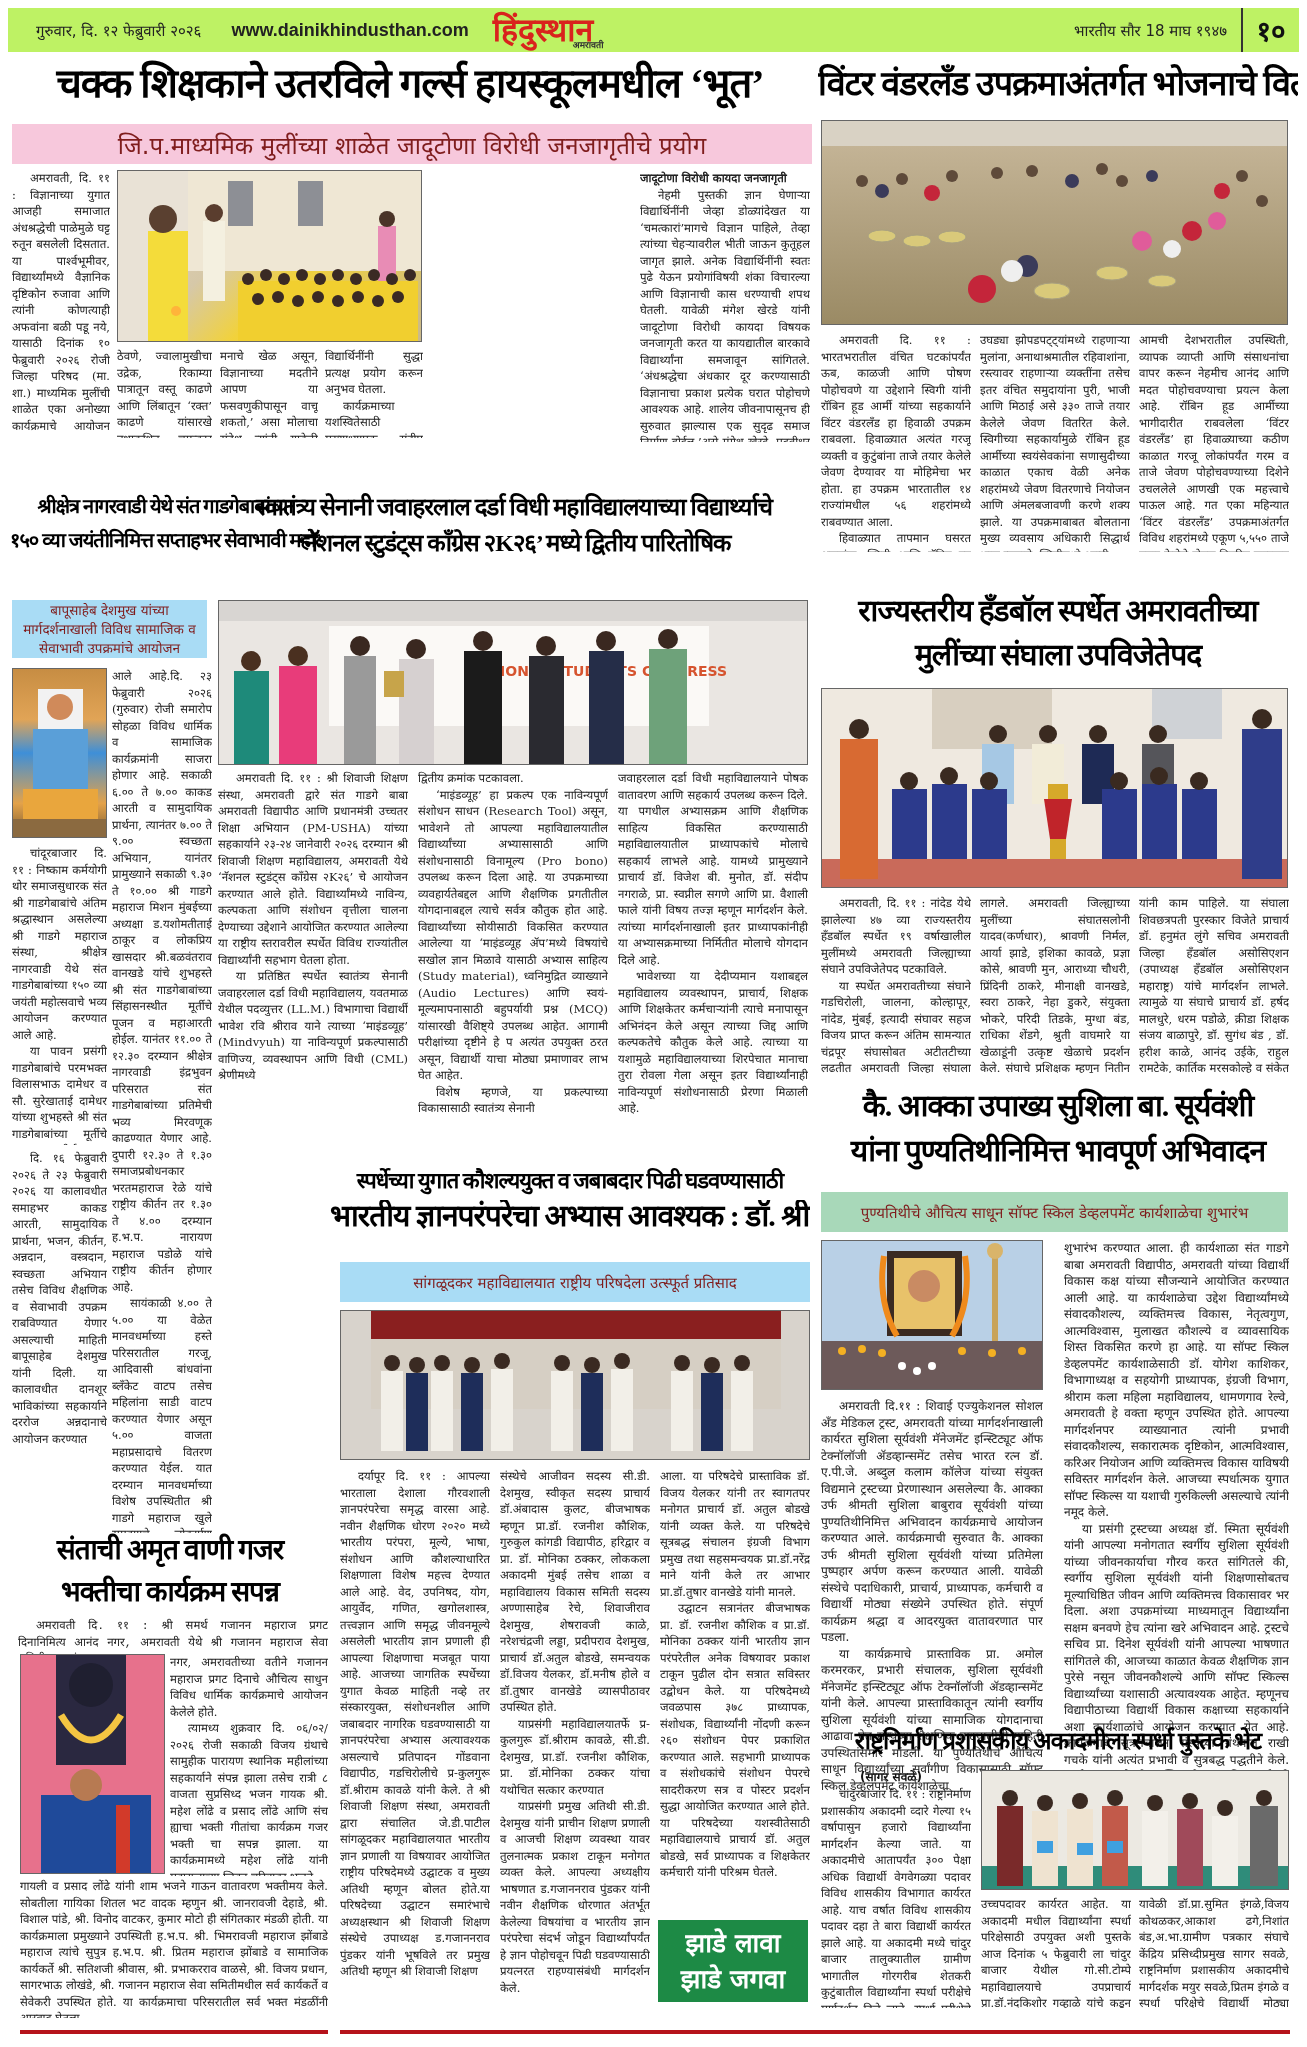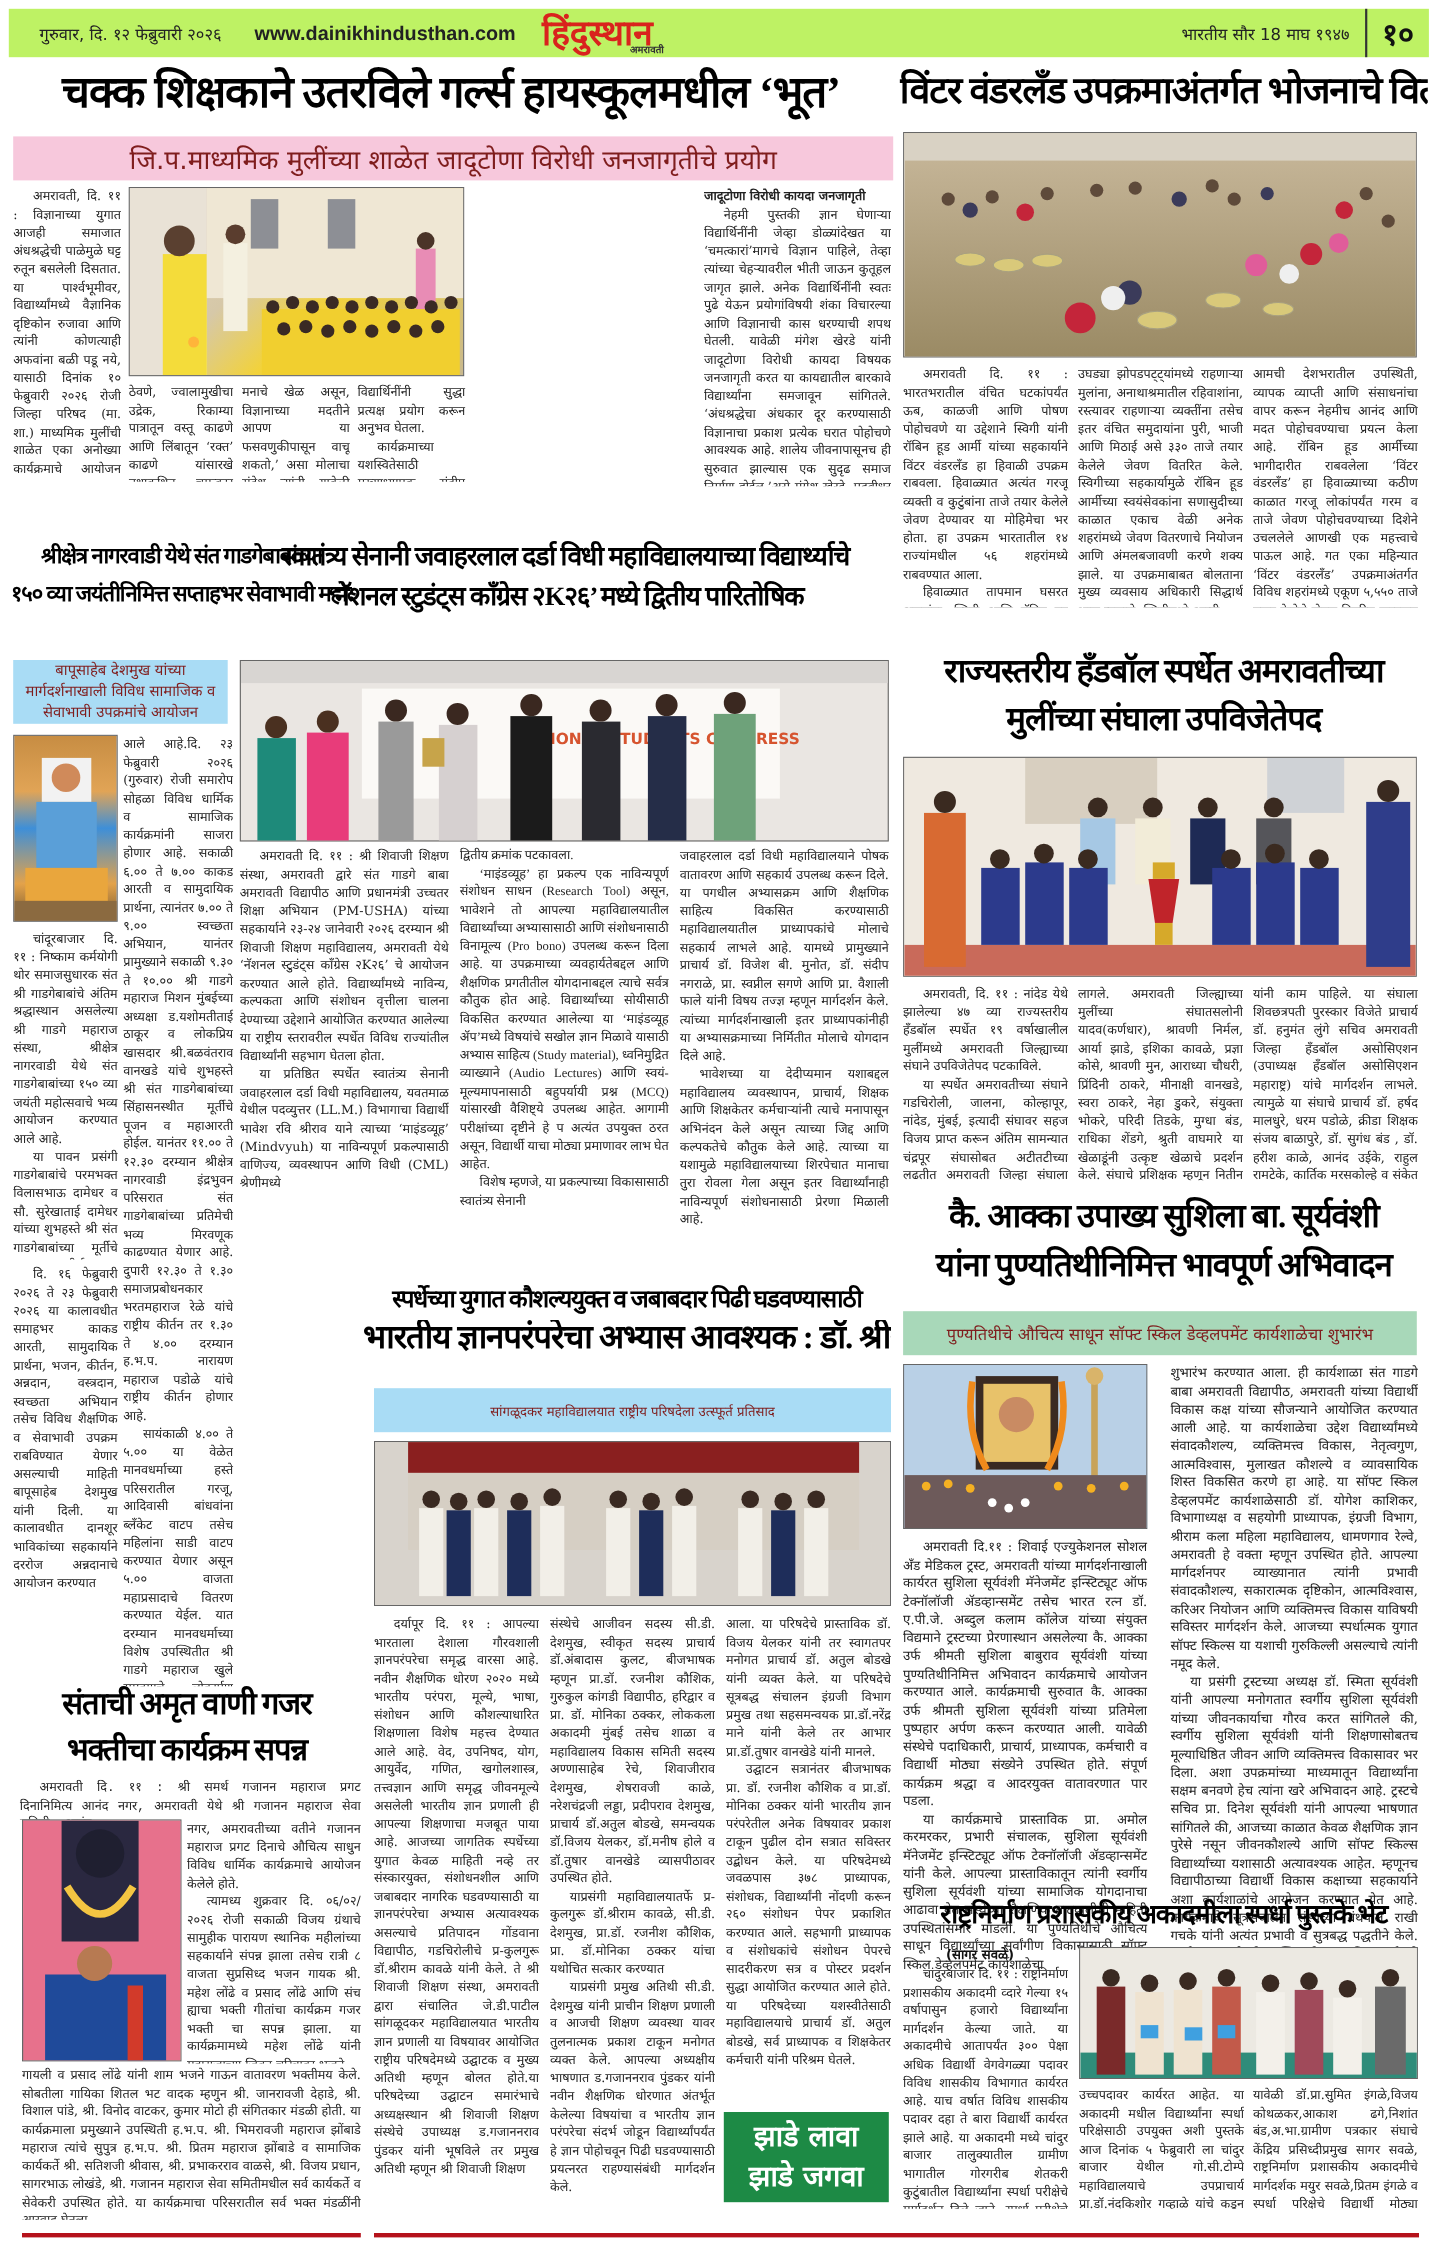--- a/index.html
+++ b/index.html
@@ -237,21 +237,21 @@
       <rect x="430" y="48" width="38" height="117" fill="#6ea27a"></rect>
         <circle cx="449" cy="38" r="10" fill="#3a2820"></circle>
     </g>
     <rect x="165" y="70" width="20" height="26" fill="#c7a44a"></rect>
   </svg>
 </div>
 <div class="abs col" style="left:218px;top:770px;width:190px;height:345px;">
   <p>अमरावती दि. ११ : श्री शिवाजी शिक्षण संस्था, अमरावती द्वारे संत गाडगे बाबा अमरावती विद्यापीठ आणि प्रधानमंत्री उच्चतर शिक्षा अभियान (PM-USHA) यांच्या सहकार्याने २३-२४ जानेवारी २०२६ दरम्यान श्री शिवाजी शिक्षण महाविद्यालय, अमरावती येथे ‘नॅशनल स्टुडंट्स काँग्रेस २K२६’ चे आयोजन करण्यात आले होते. विद्यार्थ्यांमध्ये नाविन्य, कल्पकता आणि संशोधन वृत्तीला चालना देण्याच्या उद्देशाने आयोजित करण्यात आलेल्या या राष्ट्रीय स्तरावरील स्पर्धेत विविध राज्यांतील विद्यार्थ्यांनी सहभाग घेतला होता.</p>
   <p>या प्रतिष्ठित स्पर्धेत स्वातंत्र्य सेनानी जवाहरलाल दर्डा विधी महाविद्यालय, यवतमाळ येथील पदव्युत्तर (LL.M.) विभागाचा विद्यार्थी भावेश रवि श्रीराव याने त्याच्या ‘माइंडव्यूह’ (Mindvyuh) या नाविन्यपूर्ण प्रकल्पासाठी वाणिज्य, व्यवस्थापन आणि विधी (CML) श्रेणीमध्ये</p>
 </div>
-<div class="abs col" style="left:418px;top:770px;width:190px;height:345px;font-family:Liberation Serif, serif;">
+<div class="abs col" style="left:418px;top:770px;width:190px;height:345px;">
   <p style="text-indent:0">द्वितीय क्रमांक पटकावला.</p>
   <p>‘माइंडव्यूह’ हा प्रकल्प एक नाविन्यपूर्ण संशोधन साधन (Research Tool) असून, भावेशने तो आपल्या महाविद्यालयातील विद्यार्थ्यांच्या अभ्यासासाठी आणि संशोधनासाठी विनामूल्य (Pro bono) उपलब्ध करून दिला आहे. या उपक्रमाच्या व्यवहार्यतेबद्दल आणि शैक्षणिक प्रगतीतील योगदानाबद्दल त्याचे सर्वत्र कौतुक होत आहे. विद्यार्थ्यांच्या सोयीसाठी विकसित करण्यात आलेल्या या ‘माइंडव्यूह ॲप’मध्ये विषयांचे सखोल ज्ञान मिळावे यासाठी अभ्यास साहित्य (Study material), ध्वनिमुद्रित व्याख्याने (Audio Lectures) आणि स्वयं-मूल्यमापनासाठी बहुपर्यायी प्रश्न (MCQ) यांसारखी वैशिष्ट्ये उपलब्ध आहेत. आगामी परीक्षांच्या दृष्टीने हे प अत्यंत उपयुक्त ठरत असून, विद्यार्थी याचा मोठ्या प्रमाणावर लाभ घेत आहेत.</p>
   <p>विशेष म्हणजे, या प्रकल्पाच्या विकासासाठी स्वातंत्र्य सेनानी</p>
 </div>
 <div class="abs col" style="left:618px;top:770px;width:190px;height:345px;">
   <p style="text-indent:0">जवाहरलाल दर्डा विधी महाविद्यालयाने पोषक वातावरण आणि सहकार्य उपलब्ध करून दिले. या पगधील अभ्यासक्रम आणि शैक्षणिक साहित्य विकसित करण्यासाठी महाविद्यालयातील प्राध्यापकांचे मोलाचे सहकार्य लाभले आहे. यामध्ये प्रामुख्याने प्राचार्य डॉ. विजेश बी. मुनोत, डॉ. संदीप नगराळे, प्रा. स्वप्नील सगणे आणि प्रा. वैशाली फाले यांनी विषय तज्ज्ञ म्हणून मार्गदर्शन केले. त्यांच्या मार्गदर्शनाखाली इतर प्राध्यापकांनीही या अभ्यासक्रमाच्या निर्मितीत मोलाचे योगदान दिले आहे.</p>
   <p>भावेशच्या या देदीप्यमान यशाबद्दल महाविद्यालय व्यवस्थापन, प्राचार्य, शिक्षक आणि शिक्षकेतर कर्मचाऱ्यांनी त्याचे मनापासून अभिनंदन केले असून त्याच्या जिद्द आणि कल्पकतेचे कौतुक केले आहे. त्याच्या या यशामुळे महाविद्यालयाच्या शिरपेचात मानाचा तुरा रोवला गेला असून इतर विद्यार्थ्यांनाही नाविन्यपूर्ण संशोधनासाठी प्रेरणा मिळाली आहे.</p>
 </div>
 
 <div class="abs headline" style="left:818px;top:590px;width:480px;font-size:30px;line-height:42px;">राज्यस्तरीय हँडबॉल स्पर्धेत अमरावतीच्या</div>
@@ -339,21 +339,21 @@
   <p>अमरावती दि.११ : शिवाई एज्युकेशनल सोशल अँड मेडिकल ट्रस्ट, अमरावती यांच्या मार्गदर्शनाखाली कार्यरत सुशिला सूर्यवंशी मॅनेजमेंट इन्स्टिट्यूट ऑफ टेक्नॉलॉजी ॲडव्हान्समेंट तसेच भारत रत्न डॉ. ए.पी.जे. अब्दुल कलाम कॉलेज यांच्या संयुक्त विद्यमाने ट्रस्टच्या प्रेरणास्थान असलेल्या कै. आक्का उर्फ श्रीमती सुशिला बाबुराव सूर्यवंशी यांच्या पुण्यतिथीनिमित्त अभिवादन कार्यक्रमाचे आयोजन करण्यात आले. कार्यक्रमाची सुरुवात कै. आक्का उर्फ श्रीमती सुशिला सूर्यवंशी यांच्या प्रतिमेला पुष्पहार अर्पण करून करण्यात आली. यावेळी संस्थेचे पदाधिकारी, प्राचार्य, प्राध्यापक, कर्मचारी व विद्यार्थी मोठ्या संख्येने उपस्थित होते. संपूर्ण कार्यक्रम श्रद्धा व आदरयुक्त वातावरणात पार पडला.</p>
   <p>या कार्यक्रमाचे प्रास्ताविक प्रा. अमोल करमरकर, प्रभारी संचालक, सुशिला सूर्यवंशी मॅनेजमेंट इन्स्टिट्यूट ऑफ टेक्नॉलॉजी ॲडव्हान्समेंट यांनी केले. आपल्या प्रास्ताविकातून त्यांनी स्वर्गीय सुशिला सूर्यवंशी यांच्या सामाजिक योगदानाचा आढावा घेत संस्थेच्या शैक्षणिक वाटचालीची माहिती उपस्थितांसमोर मांडली. या पुण्यतिथीचे औचित्य साधून विद्यार्थ्यांच्या सर्वांगीण विकासासाठी सॉफ्ट स्किल डेव्हलपमेंट कार्यशाळेचा</p>
 </div>
 <div class="abs col" style="left:1064px;top:1240px;width:225px;height:570px;font-size:12px;">
   <p style="text-indent:0">शुभारंभ करण्यात आला. ही कार्यशाळा संत गाडगे बाबा अमरावती विद्यापीठ, अमरावती यांच्या विद्यार्थी विकास कक्ष यांच्या सौजन्याने आयोजित करण्यात आली आहे. या कार्यशाळेचा उद्देश विद्यार्थ्यांमध्ये संवादकौशल्य, व्यक्तिमत्त्व विकास, नेतृत्वगुण, आत्मविश्वास, मुलाखत कौशल्ये व व्यावसायिक शिस्त विकसित करणे हा आहे. या सॉफ्ट स्किल डेव्हलपमेंट कार्यशाळेसाठी डॉ. योगेश काशिकर, विभागाध्यक्ष व सहयोगी प्राध्यापक, इंग्रजी विभाग, श्रीराम कला महिला महाविद्यालय, धामणगाव रेल्वे, अमरावती हे वक्ता म्हणून उपस्थित होते. आपल्या मार्गदर्शनपर व्याख्यानात त्यांनी प्रभावी संवादकौशल्य, सकारात्मक दृष्टिकोन, आत्मविश्वास, करिअर नियोजन आणि व्यक्तिमत्त्व विकास याविषयी सविस्तर मार्गदर्शन केले. आजच्या स्पर्धात्मक युगात सॉफ्ट स्किल्स या यशाची गुरुकिल्ली असल्याचे त्यांनी नमूद केले.</p>
   <p>या प्रसंगी ट्रस्टच्या अध्यक्ष डॉ. स्मिता सूर्यवंशी यांनी आपल्या मनोगतात स्वर्गीय सुशिला सूर्यवंशी यांच्या जीवनकार्याचा गौरव करत सांगितले की, स्वर्गीय सुशिला सूर्यवंशी यांनी शिक्षणासोबतच मूल्याधिष्ठित जीवन आणि व्यक्तिमत्त्व विकासावर भर दिला. अशा उपक्रमांच्या माध्यमातून विद्यार्थ्यांना सक्षम बनवणे हेच त्यांना खरे अभिवादन आहे. ट्रस्टचे सचिव प्रा. दिनेश सूर्यवंशी यांनी आपल्या भाषणात सांगितले की, आजच्या काळात केवळ शैक्षणिक ज्ञान पुरेसे नसून जीवनकौशल्ये आणि सॉफ्ट स्किल्स विद्यार्थ्यांच्या यशासाठी अत्यावश्यक आहेत. म्हणूनच विद्यापीठाच्या विद्यार्थी विकास कक्षाच्या सहकार्याने अशा कार्यशाळांचे आयोजन करण्यात येत आहे. कार्यक्रमाचे सूत्रसंचालन संस्थेच्या ग्रंथपाल राखी गचके यांनी अत्यंत प्रभावी व सुत्रबद्ध पद्धतीने केले. कार्यक्रमाच्या शेवटी उपस्थितांनी स्व. सुषिला सूर्यवंशी यांच्या स्मृतीस भावपूर्ण आदरांजली अर्पण केली.</p>
 </div>
 
 <div class="abs headline" style="left:330px;top:1165px;width:480px;font-size:22px;line-height:32px;">स्पर्धेच्या युगात कौशल्ययुक्त व जबाबदार पिढी घडवण्यासाठी</div>
 <div class="abs headline" style="left:330px;top:1200px;width:480px;font-size:30px;line-height:32px;">भारतीय ज्ञानपरंपरेचा अभ्यास आवश्यक : डॉ. श्रीराम कावळे</div>
-<div class="abs sub-band" style="left:340px;top:1262px;width:470px;height:40px;background:#a9dcf5;font-size:12px;">सांगळूदकर महाविद्यालयात राष्ट्रीय परिषदेला उत्स्फूर्त प्रतिसाद</div>
+<div class="abs sub-band" style="left:340px;top:1262px;width:470px;height:40px;background:#a9dcf5;font-size:15px;">सांगळूदकर महाविद्यालयात राष्ट्रीय परिषदेला उत्स्फूर्त प्रतिसाद</div>
 <div class="abs photo" style="left:340px;top:1310px;width:470px;height:150px;background:#d9d4cf;">
   <svg width="470" height="150">
     <rect width="470" height="150" fill="#d8d3cc"></rect>
     <rect x="30" y="0" width="410" height="28" fill="#8a1f1f"></rect>
     <rect x="30" y="28" width="410" height="70" fill="#d6cfc4"></rect>
     <g fill="#f2efe8">
         <rect x="40" y="60" width="22" height="80"></rect>
         <rect x="90" y="60" width="22" height="80"></rect>
         <rect x="150" y="58" width="22" height="82"></rect>
         <rect x="210" y="60" width="22" height="80"></rect>

